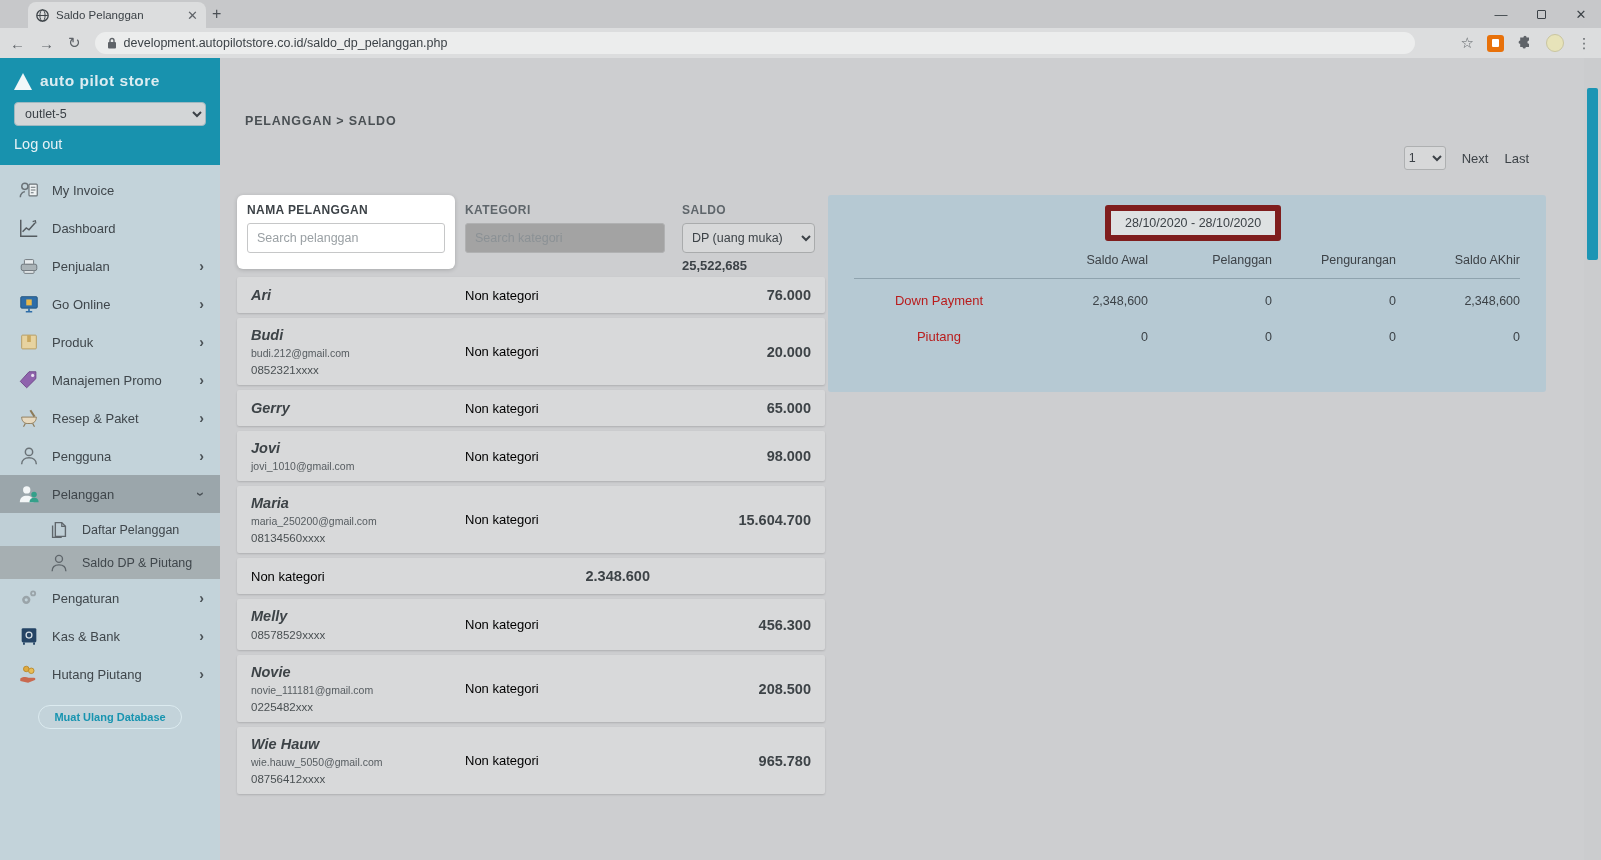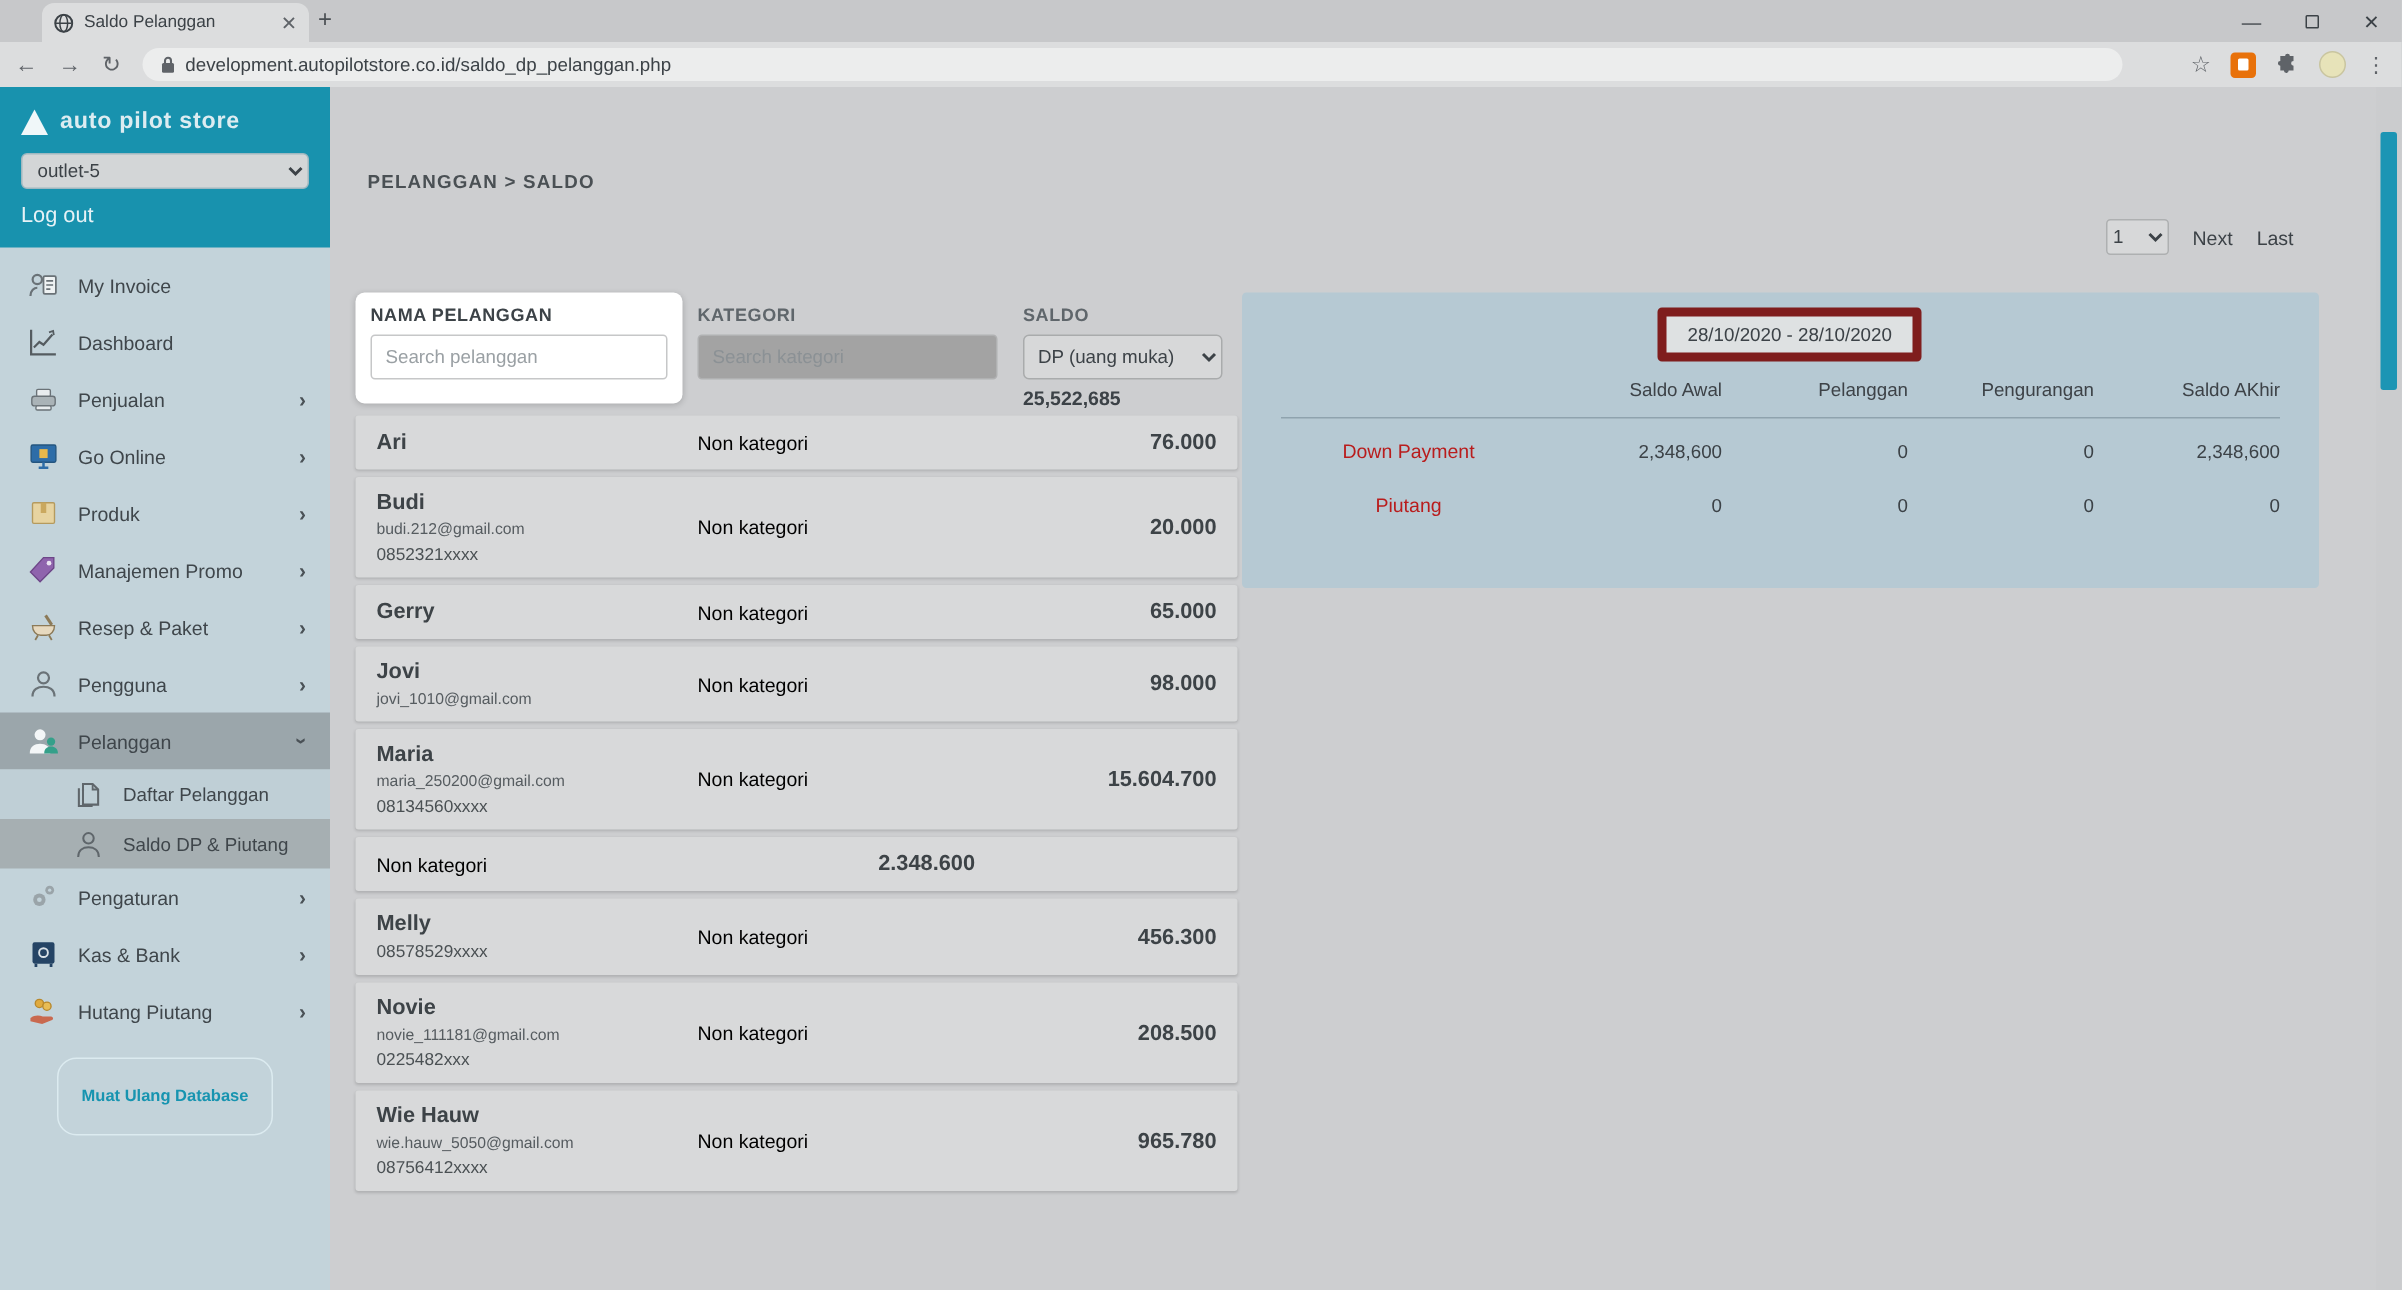--- a/index.html
+++ b/index.html
@@ -43,21 +43,21 @@
   .menu { padding-top:6px; }
   .menu-item { height:38px; display:flex; align-items:center; padding:0 16px 0 18px; gap:12px; font-size:13px; color:#3f464b; cursor:pointer; }
   .menu-item.open { background:#9ba6ab; }
   .menu-item.sub { padding-left:48px; background:#bfcfd6; height:33px; font-size:12.5px; }
   .menu-item.sub.active { background:#a6afb2; }
   .mi-icon { width:22px; height:22px; flex:0 0 22px; }
   .mi-icon svg { width:22px; height:22px; }
   .mi-label { flex:1; white-space:nowrap; }
   .chev { color:#4a5156; font-size:14px; font-weight:bold; }
   .chev.down { transform:rotate(90deg); }
-  .reload-btn { display:block; margin:12px auto 0 auto; padding:19px 15px; border:1px solid #dcebf0; border-radius:13px;
+  .reload-btn { display:block; margin:12px auto 0 auto; padding:5px 15px; border:1px solid #dcebf0; border-radius:13px;
                 background:transparent; color:#1794b0; font-size:11px; font-weight:bold; font-family:"Liberation Sans",sans-serif; cursor:pointer; }
 
   
   .main { position:absolute; top:0; left:220px; width:1381px; height:802px; }
   .breadcrumb { position:absolute; top:56px; left:25px; font-size:12.5px; font-weight:bold; letter-spacing:.8px; color:#4a5054; }
   .controls { position:absolute; top:90px; left:25px; display:flex; align-items:center; gap:10px; font-size:13px; color:#4a5054; }
   .results-text { margin-right:18px; }
   .page-size-select, .page-select { height:24px; background:#d7d8d9; border:1px solid #aeb0b1; border-radius:3px;
      font-size:12.5px; color:#3c4247; font-family:"Liberation Sans",sans-serif; }
   .pagination { position:absolute; top:88px; right:72px; display:flex; align-items:center; gap:16px; font-size:13px; color:#3c4247; }
@@ -78,21 +78,21 @@
   .kategori-col .search-input::placeholder { color:#8b9195; }
   .saldo-col { position:absolute; top:8px; left:445px; width:133px; }
   .saldo-select { margin-top:6px; width:133px; height:30px; background:#d7d8d9; border:1px solid #a9abac; border-radius:4px;
                   font-size:12.5px; color:#3c4247; font-family:"Liberation Sans",sans-serif; padding:0 5px; }
   .saldo-total { margin-top:5px; font-size:13px; font-weight:bold; color:#3c4247; }
 
   
   .rows { position:absolute; top:82px; left:0; width:588px; display:flex; flex-direction:column; gap:5px; }
   .row-card { background:#d8d9da; border-radius:2px; box-shadow:0 1px 2px rgba(0,0,0,.15);
               display:grid; grid-template-columns:214px 185px 1fr; align-items:center; padding:9px 14px; min-height:36px; }
-  .r-name { font-size:14.5px; font-weight:bold; color:#3d4347; margin-bottom:1px; }
+  .r-name { font-size:14.5px; font-weight:bold; color:#3d4347; margin-bottom:1px;font-style:italic; }
   .r-email { font-size:10.5px; color:#565c60; margin-top:4px; }
   .r-phone { font-size:11.5px; color:#4a5053; margin-top:5px; }
   .r-cat { font-size:13px; color:#000000; }
   .r-amt { font-size:14.5px; font-weight:bold; color:#3d4347; text-align:right; }
 
   
   .panel { position:absolute; top:137px; left:608px; width:718px; height:197px; background:#b6c9d3; border-radius:3px; }
   .date-pill { position:absolute; top:10px; left:277px; padding:5px 14px; background:#dee1e2; border:6px solid #7f1d1d;
                border-radius:3px; font-size:12.5px; color:#3c4247; cursor:pointer; }
   .ptable { position:absolute; top:58px; left:26px; right:26px; }

